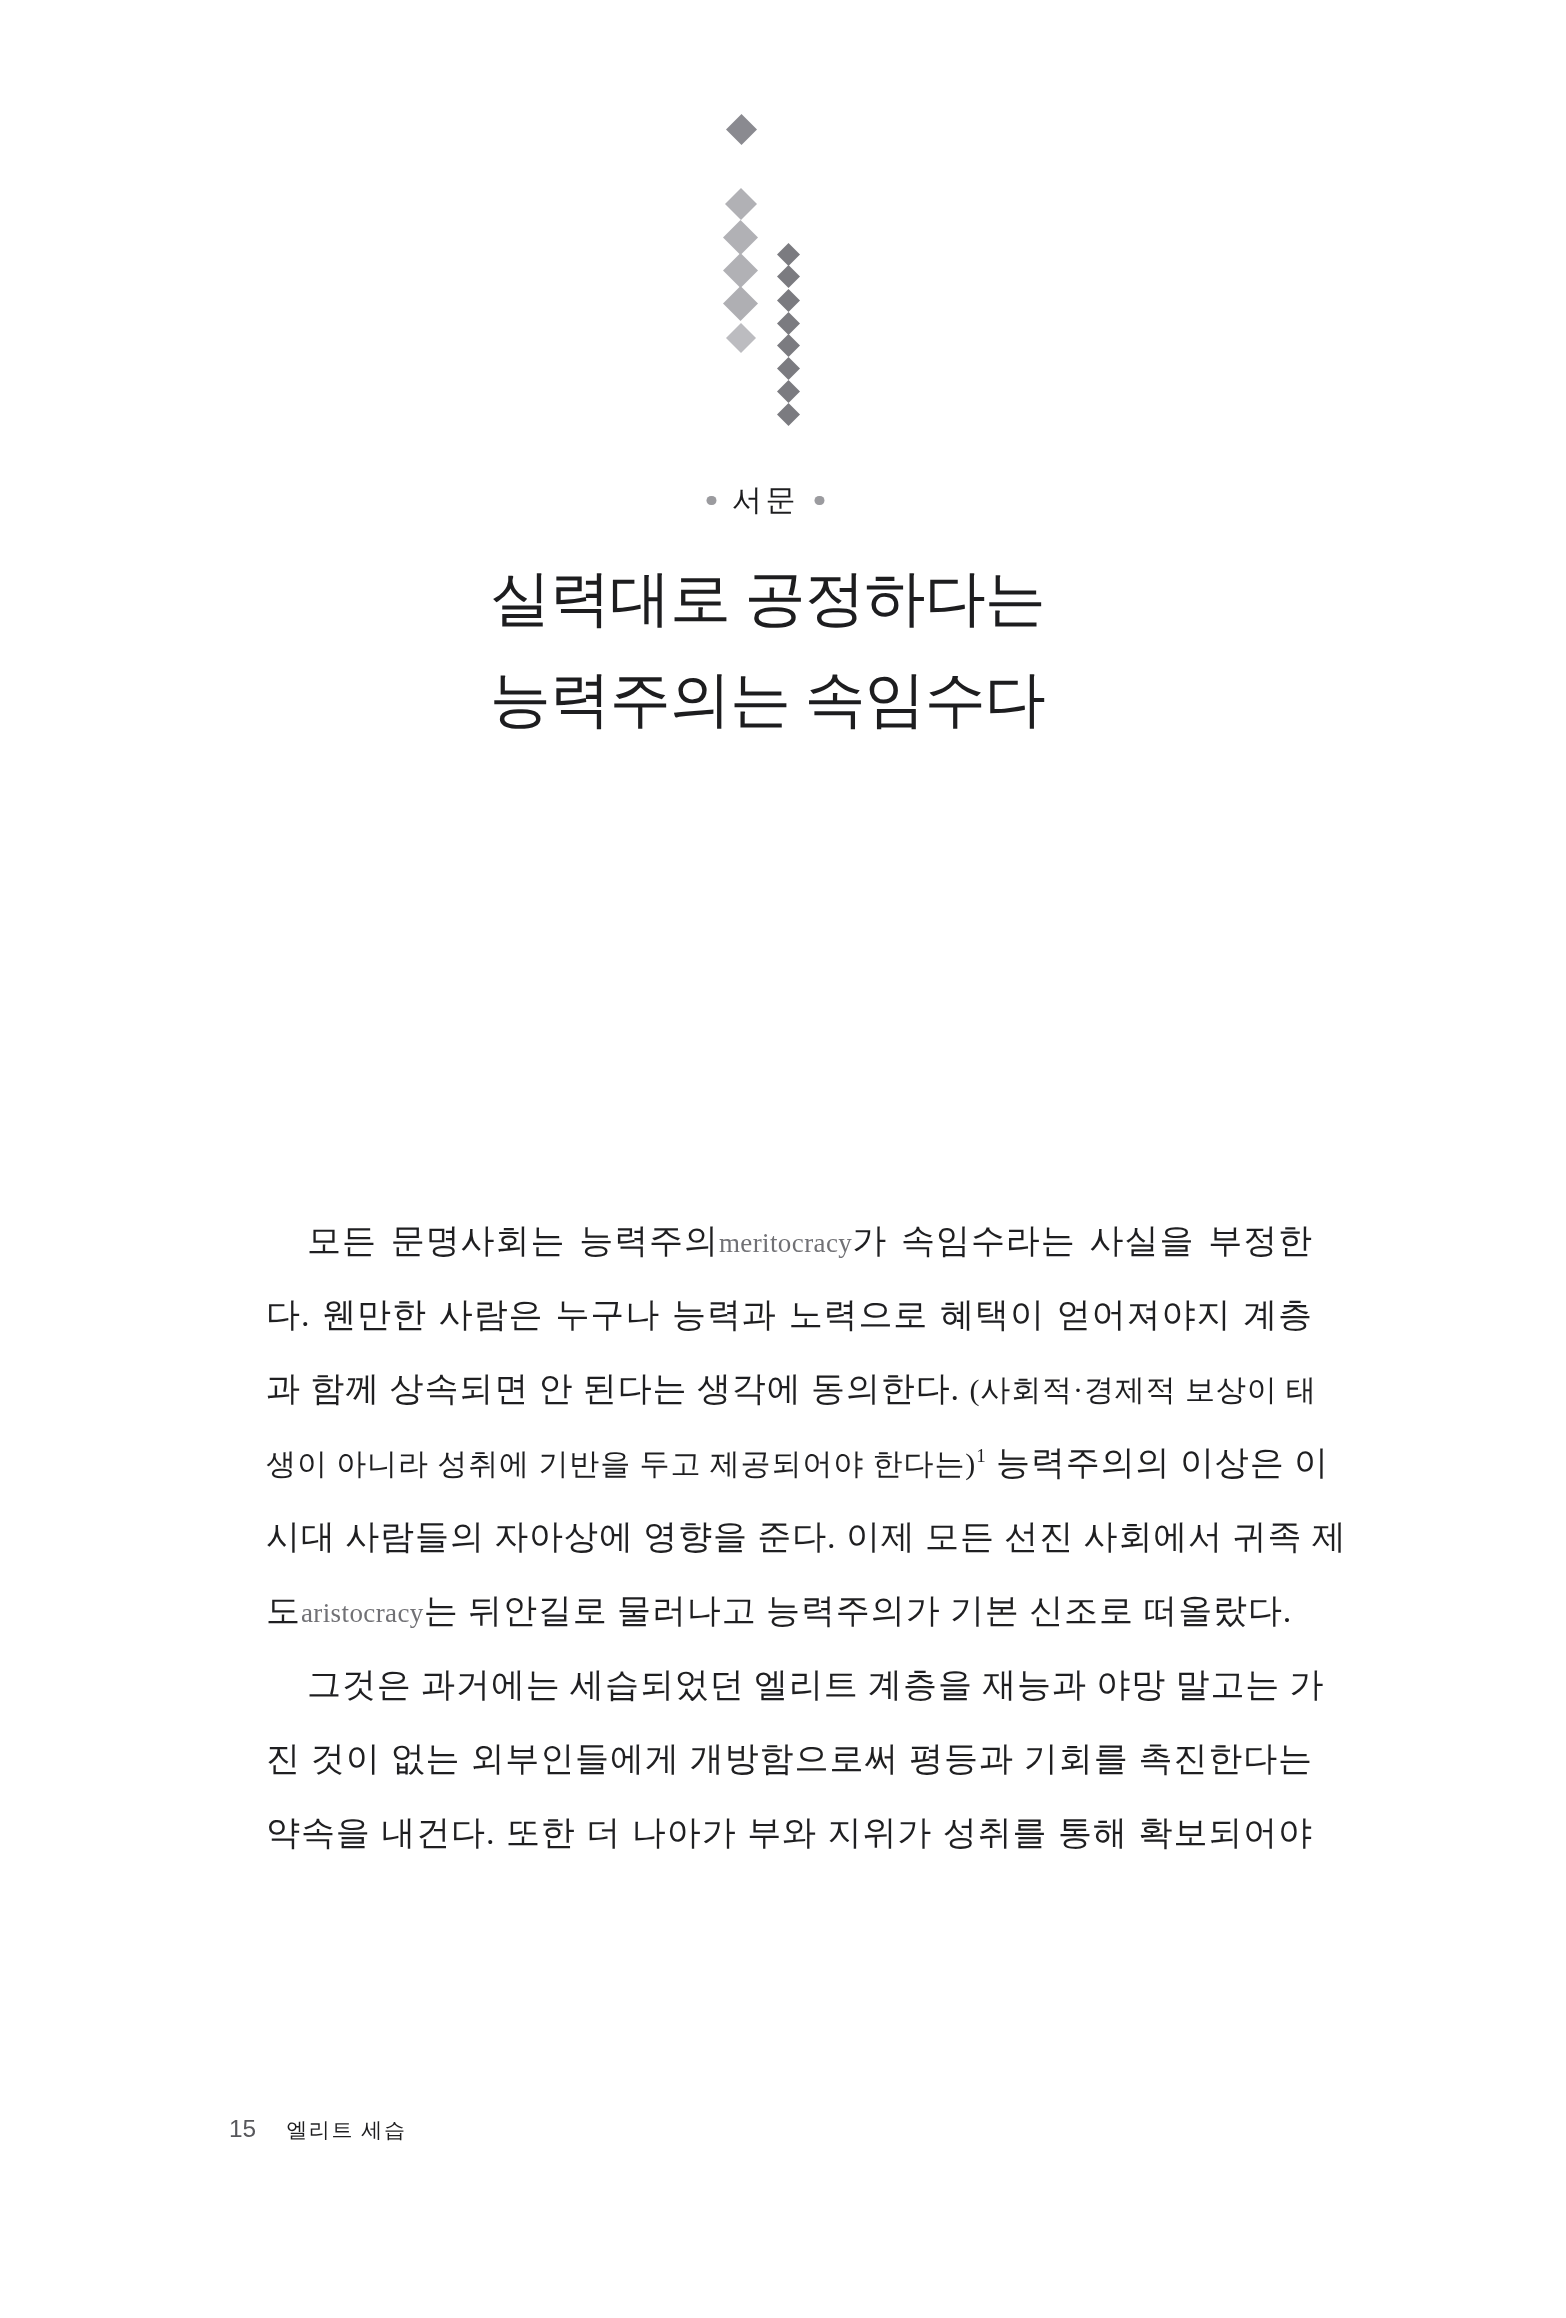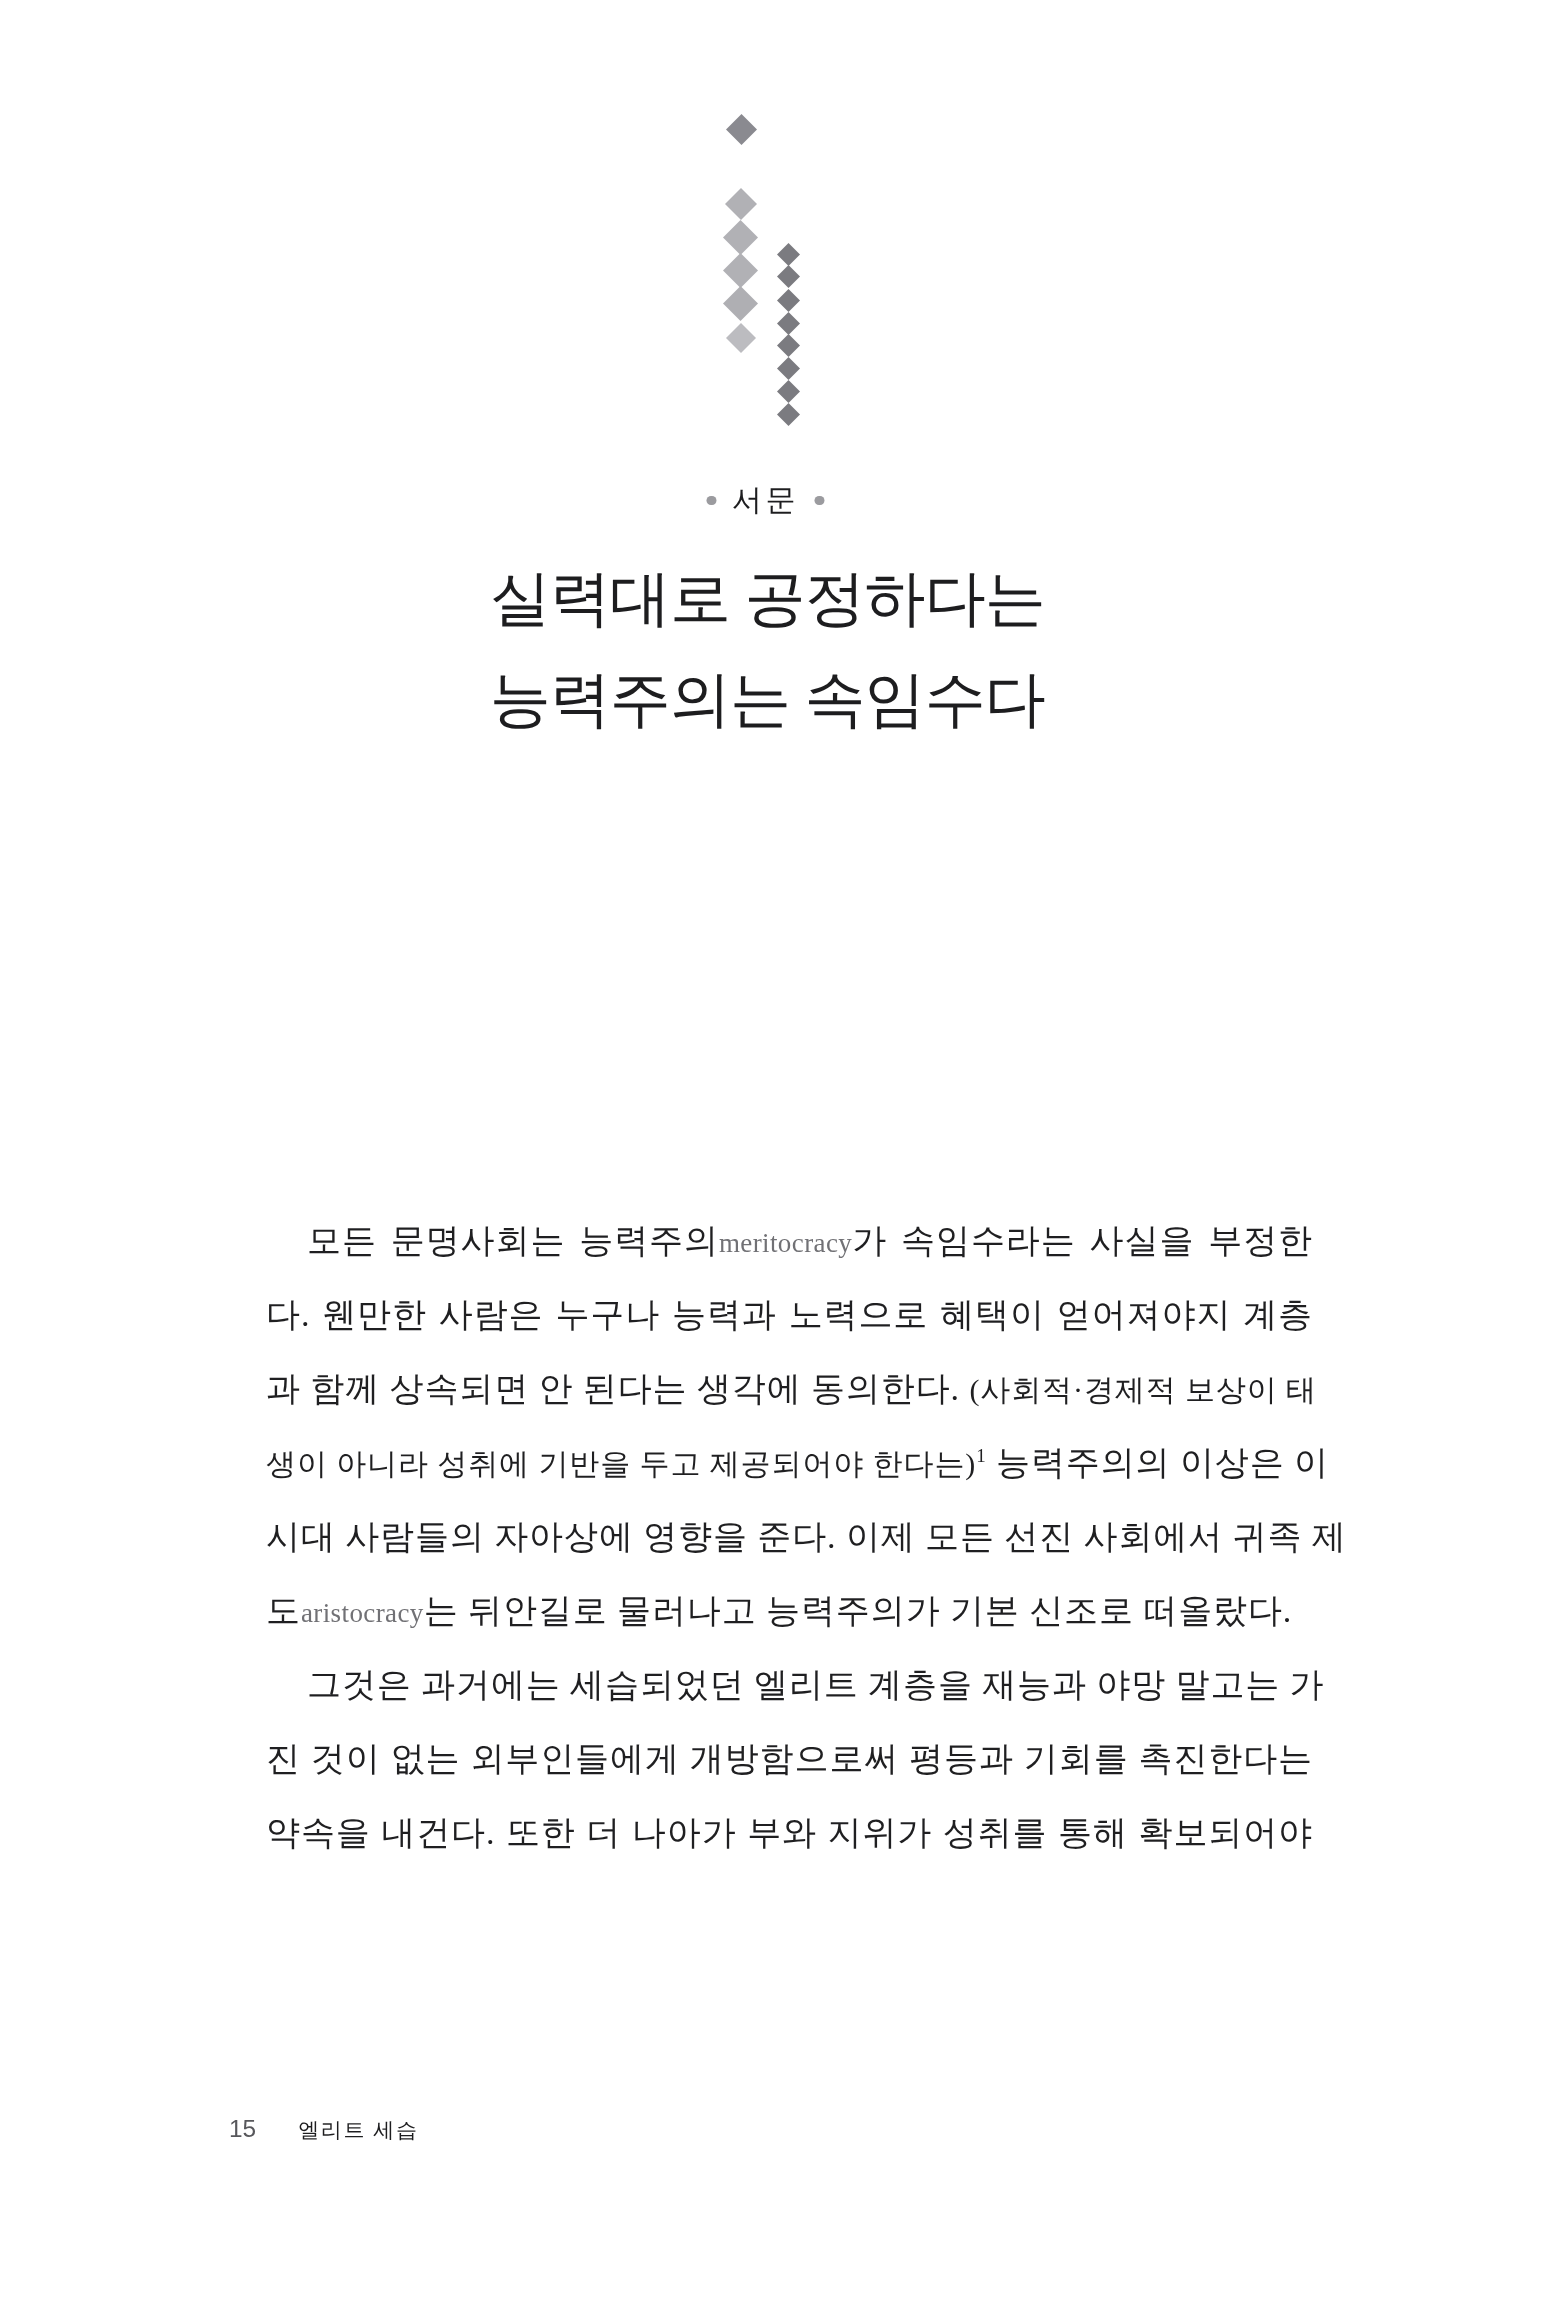--- a/index.html
+++ b/index.html
@@ -99,21 +99,21 @@
     line-height: 0;
   }
 
   
   .footer {
     position: absolute;
     left: 229px;
     top: 2115px;
     display: flex;
     align-items: baseline;
-    gap: 42px;
+    gap: 30px;
   }
   .page-num {
     font-family: "Liberation Sans", "DejaVu Sans", sans-serif;
     font-size: 24.4px;
     color: var(--footer-num-color, #57575b);
   }
   .book-title {
     font-size: 21px;
     letter-spacing: 1.7px;
     color: var(--title-color, #2b2b2d);

